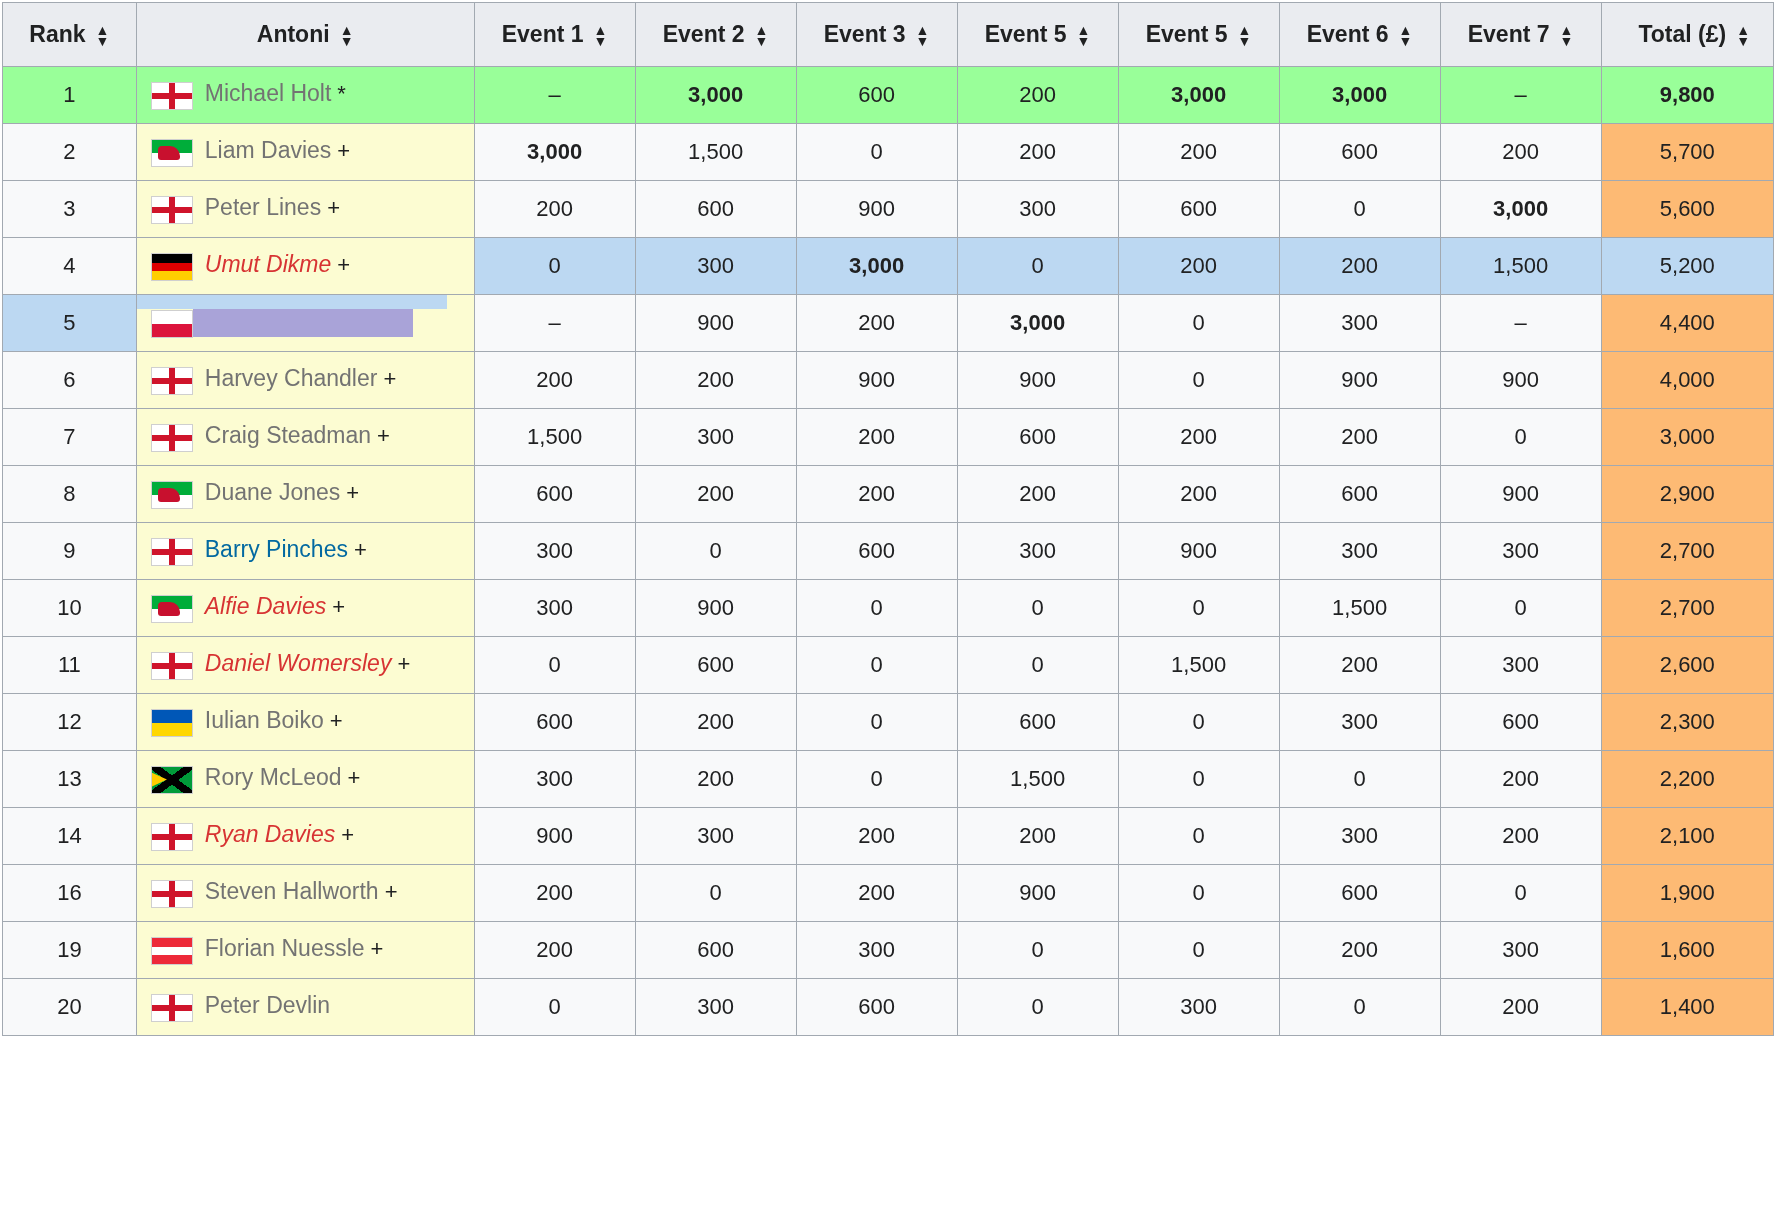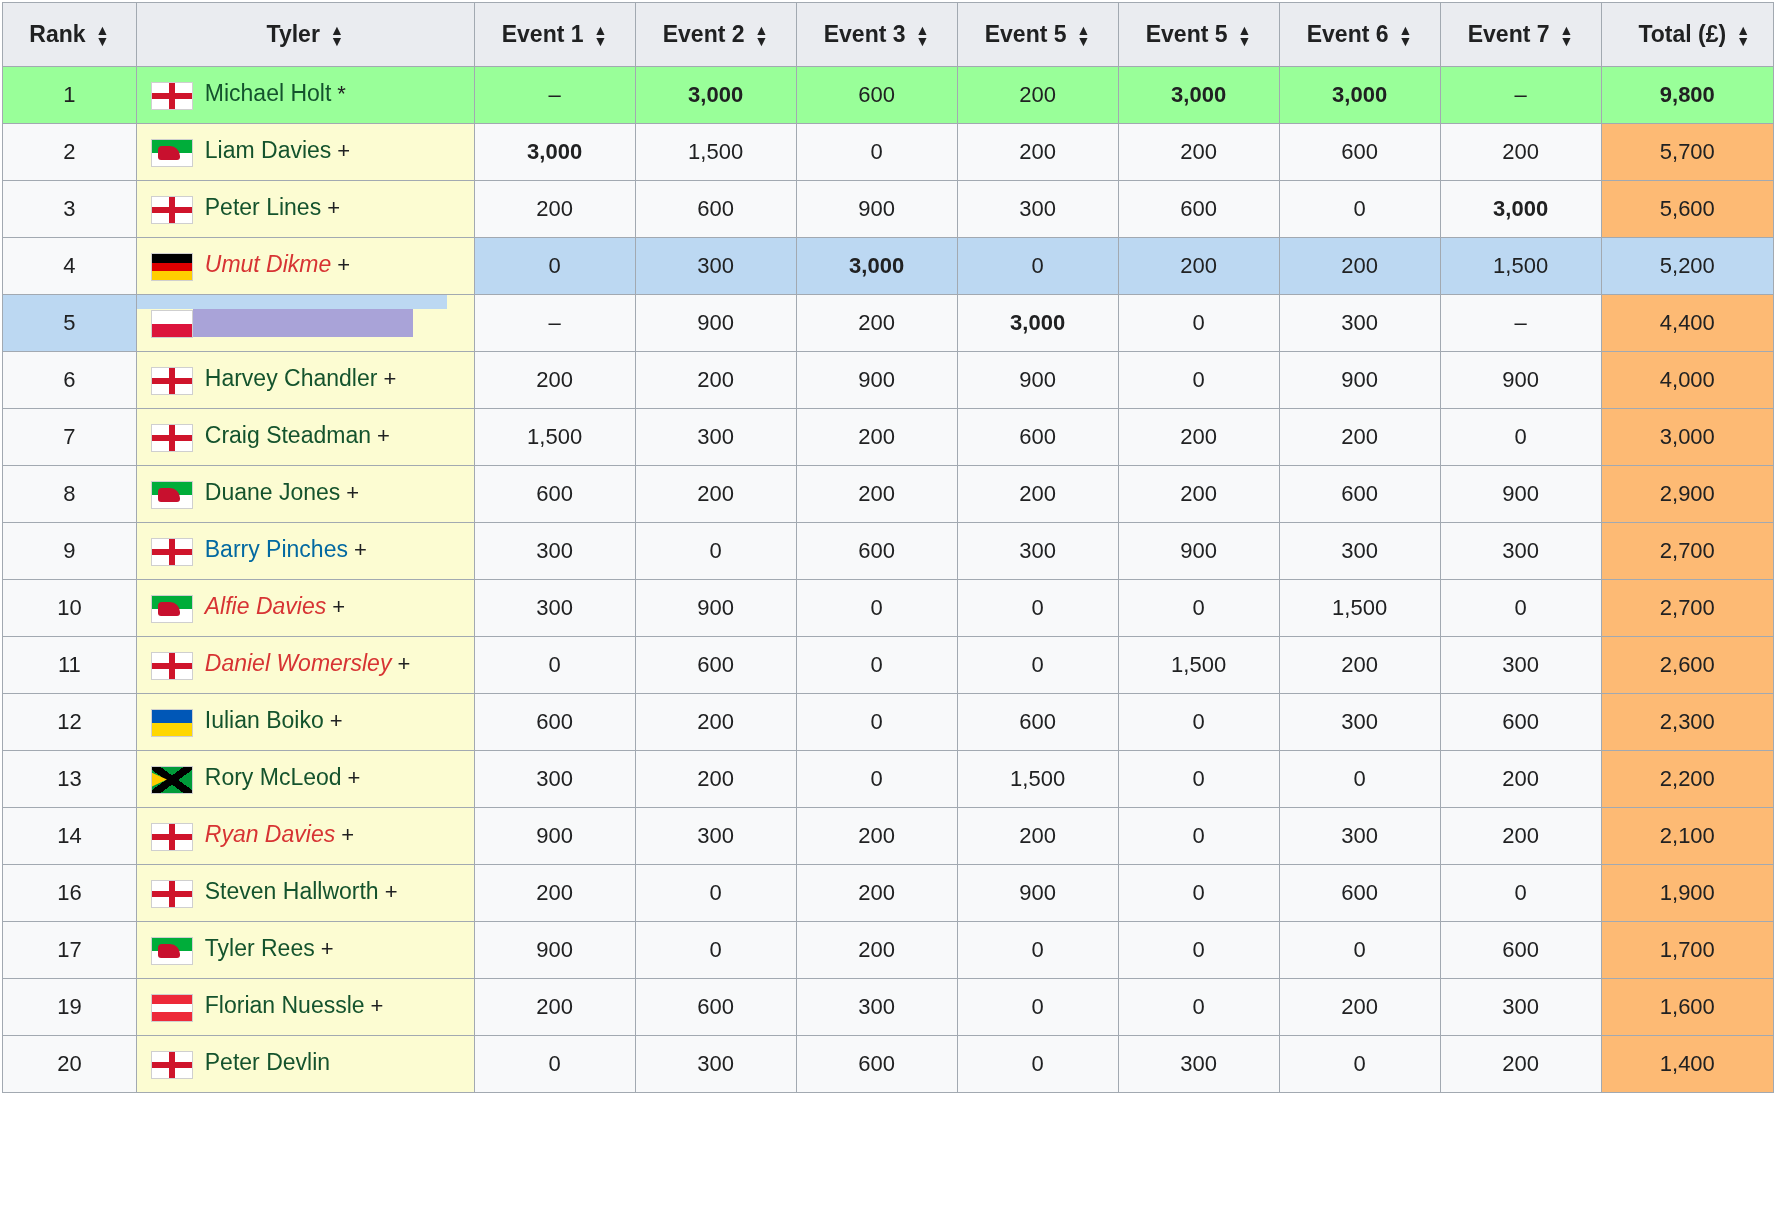--- a/index.html
+++ b/index.html
@@ -120,21 +120,21 @@
   .flag.sco::before {
     content: ""; position: absolute; inset: -6px -6px;
     background:
       linear-gradient(to bottom right, transparent 43%, #fff 43% 57%, transparent 57%),
       linear-gradient(to bottom left, transparent 43%, #fff 43% 57%, transparent 57%);
   }
   
   .flag.aut { background: linear-gradient(to bottom, #ed2939 0 33.3%, #ffffff 33.3% 66.6%, #ed2939 66.6% 100%); }
 
   a.plink {
-    color: #14532d;
+    color: #737373;
     text-decoration: none;
     font-size: 23px;
   }
   a.plink.red { color: #d73333; font-style: italic; }
   a.plink.purple { color: #0369a1; }
   .suffix {
     color: #202122;
     font-size: 22px;
     margin-left: 6px;
   }
@@ -149,21 +149,21 @@
 </head>
 <body>
 
 <table class="wikitable">
   <thead>
     <tr>
       <th class="col-rank">
         <span>Rank</span><span class="sorticon"><span>▲</span><span>▼</span></span>
       </th>
       <th class="col-player">
-        <span>Tyler</span><span class="sorticon"><span>▲</span><span>▼</span></span>
+        <span>Antoni</span><span class="sorticon"><span>▲</span><span>▼</span></span>
       </th>
       <th class="col-ev">
         <span>Event 1</span><span class="sorticon"><span>▲</span><span>▼</span></span>
       </th>
       <th class="col-ev">
         <span>Event 2</span><span class="sorticon"><span>▲</span><span>▼</span></span>
       </th>
       <th class="col-ev">
         <span>Event 3</span><span class="sorticon"><span>▲</span><span>▼</span></span>
       </th>
@@ -359,32 +359,20 @@
         <td class="num">200</td>
         <td class="num">0</td>
         <td class="num">200</td>
         <td class="num">900</td>
         <td class="num">0</td>
         <td class="num">600</td>
         <td class="num">0</td>
         <td class="total">1,900</td>
       </tr>
       <tr>
-        <td class="rank">17</td>
-        <td class="player rel"><span class="flag wal"></span><a class="plink">Tyler Rees</a><span class="suffix">+</span></td>
-        <td class="num">900</td>
-        <td class="num">0</td>
-        <td class="num">200</td>
-        <td class="num">0</td>
-        <td class="num">0</td>
-        <td class="num">0</td>
-        <td class="num">600</td>
-        <td class="total">1,700</td>
-      </tr>
-      <tr>
         <td class="rank">19</td>
         <td class="player rel"><span class="flag aut"></span><a class="plink">Florian Nuessle</a><span class="suffix">+</span></td>
         <td class="num">200</td>
         <td class="num">600</td>
         <td class="num">300</td>
         <td class="num">0</td>
         <td class="num">0</td>
         <td class="num">200</td>
         <td class="num">300</td>
         <td class="total">1,600</td>

